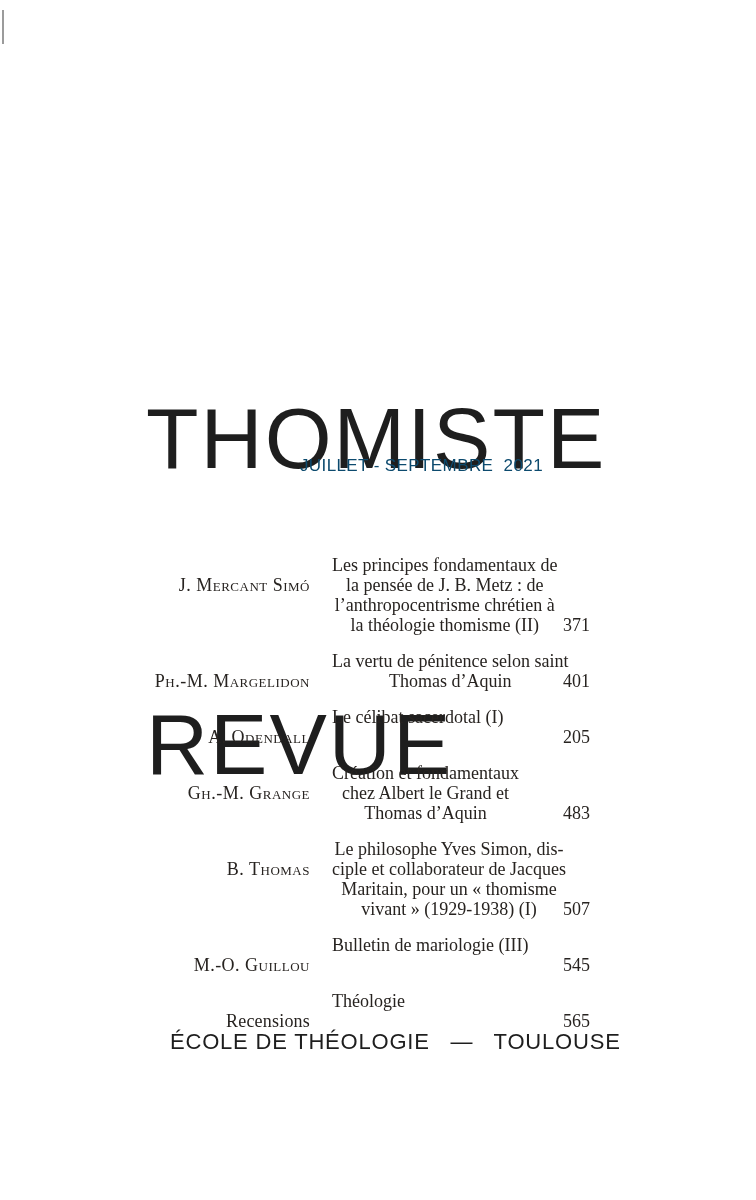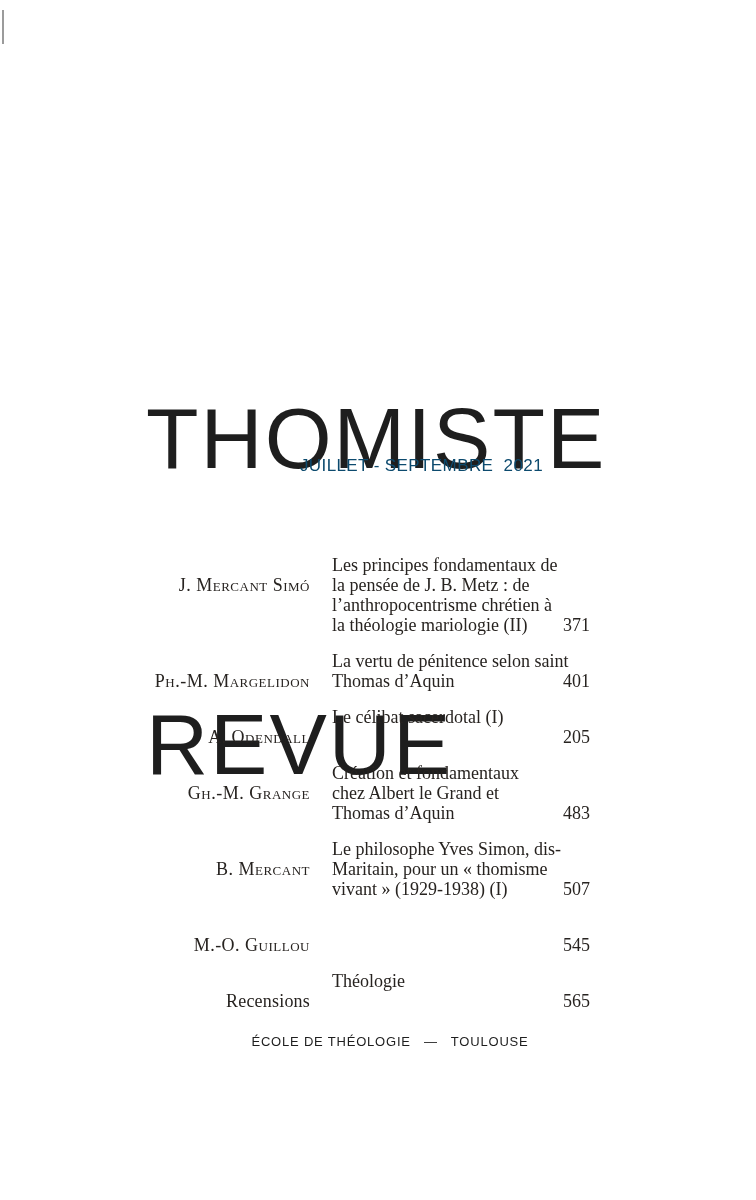--- a/index.html
+++ b/index.html
@@ -71,37 +71,38 @@
     letter-spacing: 0.5px;
     white-space: nowrap;
     margin-top: 20px;
   }
   .toc-author.plain {
     font-variant: normal;
     letter-spacing: 0.2px;
   }
   .toc-title {
     margin-left: 22px;
+    text-align: center;
   }
   .toc-title-line {
     white-space: pre;
   }
   .toc-page {
     position: absolute;
     right: 0;
     bottom: 0;
   }
   .publisher {
     position: absolute;
     left: 170px;
     top: 1031px;
     width: 440px;
     text-align: center;
     font-family: "Liberation Sans", sans-serif;
-    font-size: 13px;
+    font-size: 22px;
     line-height: 22px;
     letter-spacing: 0.8px;
     color: #1e1e1e;
     white-space: pre;
   }
 </style>
 </head>
 <body>
 
 <div class="page">
@@ -115,21 +116,21 @@
 
   <div class="issue-date">JUILLET - SEPTEMBRE  2021</div>
 
   <main class="toc" id="toc">
   <div class="toc-row">
     <div class="toc-author">J. Mercant Simó</div>
     <div class="toc-title">
           <div class="toc-title-line">Les principes fondamentaux de</div>
           <div class="toc-title-line">la pensée de J. B. Metz : de</div>
           <div class="toc-title-line">l’anthropocentrisme chrétien à</div>
-          <div class="toc-title-line">la théologie mariologie (II)</div>
+          <div class="toc-title-line">la théologie thomisme (II)</div>
         </div>
     <div class="toc-page">371</div>
   </div>
 
   <div class="toc-row">
     <div class="toc-author">Ph.-M. Margelidon</div>
     <div class="toc-title">
           <div class="toc-title-line">La vertu de pénitence selon saint</div>
           <div class="toc-title-line">Thomas d’Aquin</div>
         </div>
@@ -148,31 +149,35 @@
     <div class="toc-author">Gh.-M. Grange</div>
     <div class="toc-title">
           <div class="toc-title-line">Création et fondamentaux</div>
           <div class="toc-title-line">chez Albert le Grand et</div>
           <div class="toc-title-line">Thomas d’Aquin</div>
         </div>
     <div class="toc-page">483</div>
   </div>
 
   <div class="toc-row">
-    <div class="toc-author">B. Mercant</div>
+    <div class="toc-author">B. Thomas</div>
     <div class="toc-title">
           <div class="toc-title-line">Le philosophe Yves Simon, dis-</div>
+          <div class="toc-title-line">ciple et collaborateur de Jacques</div>
           <div class="toc-title-line">Maritain, pour un « thomisme</div>
           <div class="toc-title-line">vivant » (1929-1938) (I)</div>
         </div>
     <div class="toc-page">507</div>
   </div>
 
   <div class="toc-row">
     <div class="toc-author">M.-O. Guillou</div>
+    <div class="toc-title">
+          <div class="toc-title-line">Bulletin de mariologie (III)</div>
+        </div>
     <div class="toc-page">545</div>
   </div>
 
   <div class="toc-row">
     <div class="toc-author plain">Recensions</div>
     <div class="toc-title">
           <div class="toc-title-line">Théologie</div>
         </div>
     <div class="toc-page">565</div>
   </div>

